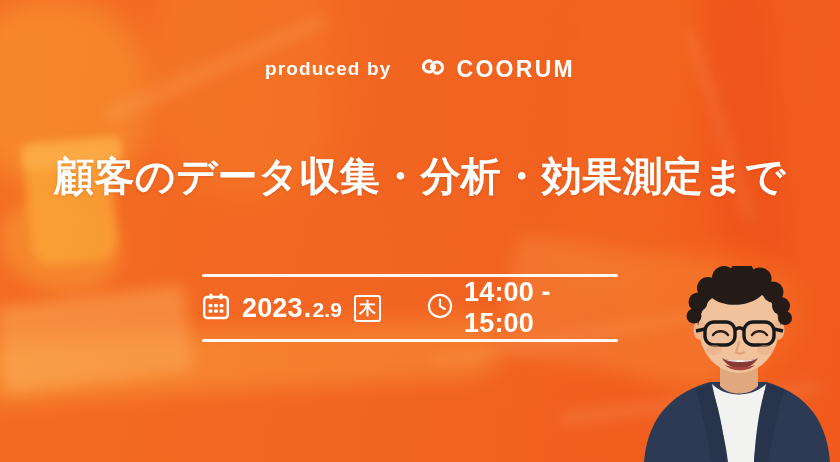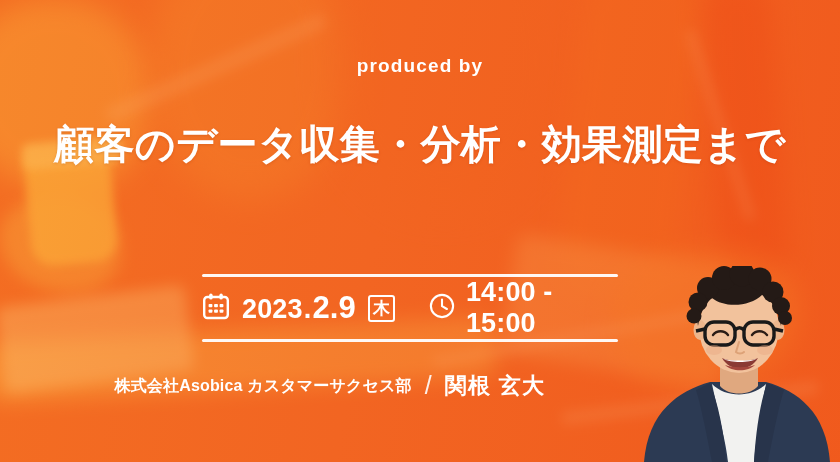--- a/index.html
+++ b/index.html
@@ -128,47 +128,47 @@
 
   .headline {
     position:absolute; top:118px; left:0; right:0;
     text-align:center; color:#fff;
     font-weight:bold;
     font-size:40px;
     line-height:1.32;
     letter-spacing:.01em;
     text-shadow:0 1px 3px rgba(150,45,0,.22);
   }
-  .headline-line { display:block; white-space:nowrap; }
+  .headline-line { display:block; white-space:nowrap;margin-top:32px; }
 
   
   .band {
     position:absolute; left:202px; top:274px; width:416px;
   }
   .rule { height:3px; background:#fff; border-radius:2px; opacity:.95; }
   .rule-bottom { margin-top:0; }
 
   .band-row {
     height:62px;
-    display:flex; align-items:center; justify-content:center; gap:0;
+    display:flex; align-items:center; justify-content:center; gap:12px;
     color:#fff;
   }
   .date-group, .time-group { display:flex; align-items:center; }
   .date-group { gap:12px; }
   .time-group { gap:11px; margin-left:34px; }
 
   .cal-icon, .clock-icon { display:block; }
 
   .date-text {
     font-weight:bold; letter-spacing:.01em;
     display:flex; align-items:baseline;
   }
   .date-year { font-size:27px; }
   .date-dot  { font-size:27px; padding:0 1px; }
-  .date-md   { font-size:31px; }
+  .date-md   { font-size:21px; }
   .dow-box {
     width:27px; height:27px;
     border:2px solid #fff; border-radius:3px;
     display:flex; align-items:center; justify-content:center;
     font-size:17px; font-weight:bold; line-height:1;
   }
   .time-text { font-size:27px; font-weight:bold; letter-spacing:.005em; }
 
   
   .speaker {
@@ -211,20 +211,31 @@
     <div class="streak s2"></div>
     <div class="streak s3"></div>
     <div class="streak s4"></div>
     <div class="bg-veil"></div>
   </div>
 
   <div class="content">
 
     <div class="produced">
       <span class="produced-text">produced by</span>
+      <span class="coorum-logo">
+        <span class="coorum-mark">
+          <svg width="30" height="24" viewBox="0 0 30 24">
+            <g fill="none" stroke="#ffffff" stroke-width="3.1" stroke-linecap="round">
+              <path d="M13.0 6.2 A5.6 5.6 0 1 0 16.6 11.0"></path>
+              <path d="M17.0 17.8 A5.6 5.6 0 1 0 13.4 13.0"></path>
+            </g>
+          </svg>
+        </span>
+        <span class="coorum-word">COORUM</span>
+      </span>
     </div>
 
     <h1 class="headline">
       <span class="headline-line">顧客のデータ収集・分析・効果測定まで</span>
     </h1>
 
     <div class="band">
       <div class="rule"></div>
 
       <div class="band-row">
@@ -259,25 +270,20 @@
               <path d="M13 6.6 L13 13.2 L17.9 16.0" fill="none" stroke="#fff" stroke-width="2.1" stroke-linecap="round" stroke-linejoin="round"></path>
             </svg>
           </span>
           <span class="time-text">14:00 - 15:00</span>
         </div>
       </div>
 
       <div class="rule rule-bottom"></div>
     </div>
 
-    <div class="speaker">
-      <span class="speaker-org">株式会社Asobica カスタマーサクセス部</span>
-      <span class="speaker-sep">/</span>
-      <span class="speaker-name">関根 玄大</span>
-    </div>
 
     <div class="portrait">
       <svg width="220" height="200" viewBox="0 0 220 200">
         <defs>
           <clipPath id="pclip">
               <rect x="0" y="0" width="220" height="200"></rect>
             </clipPath>
         </defs>
         <g clip-path="url(#pclip)">
 

